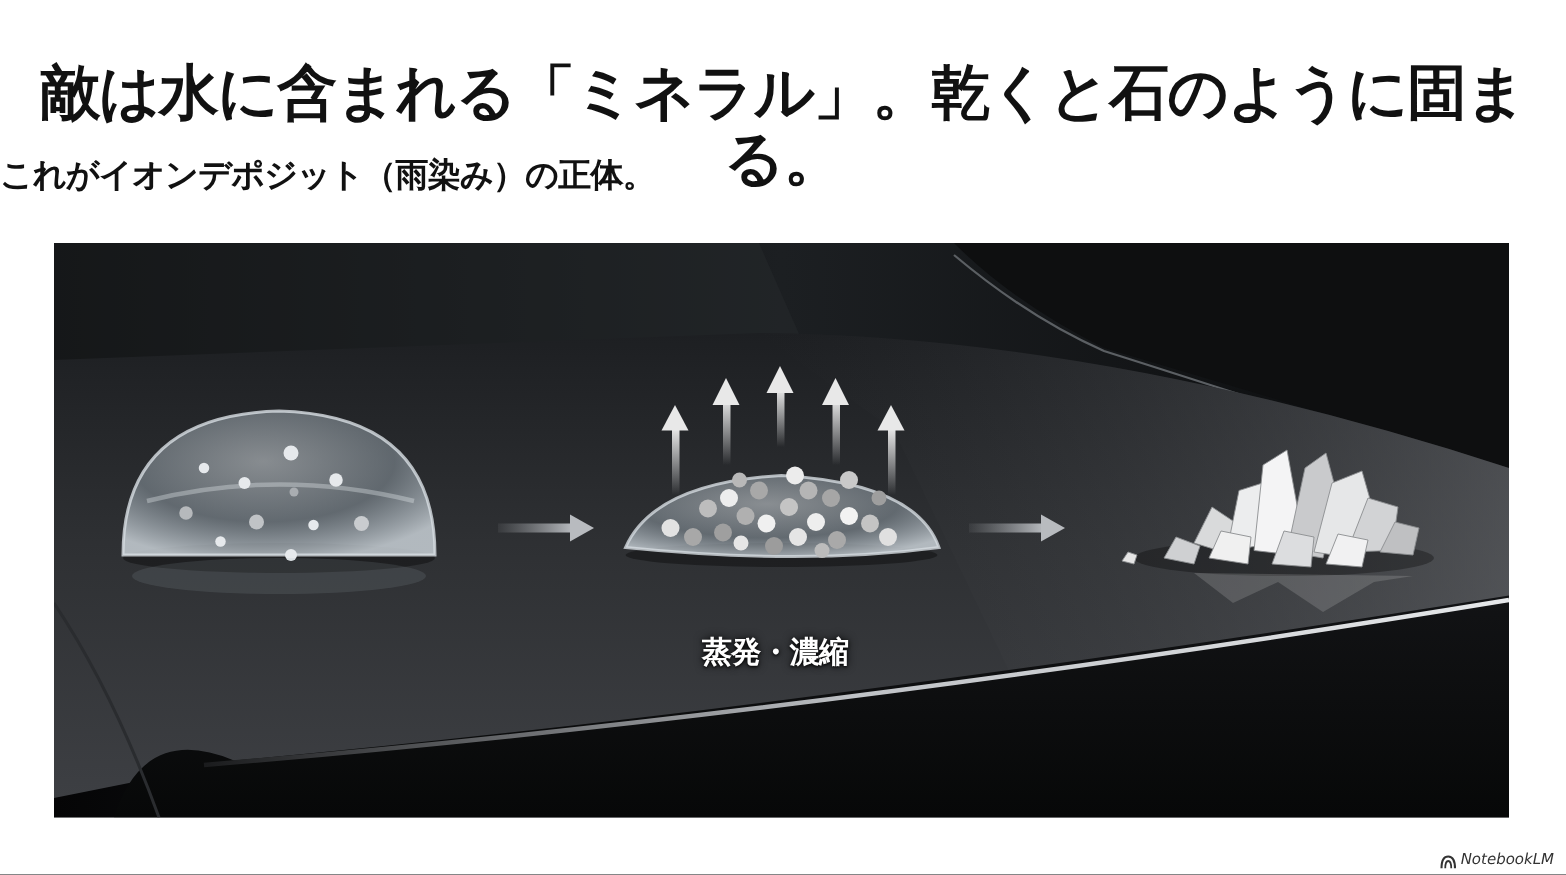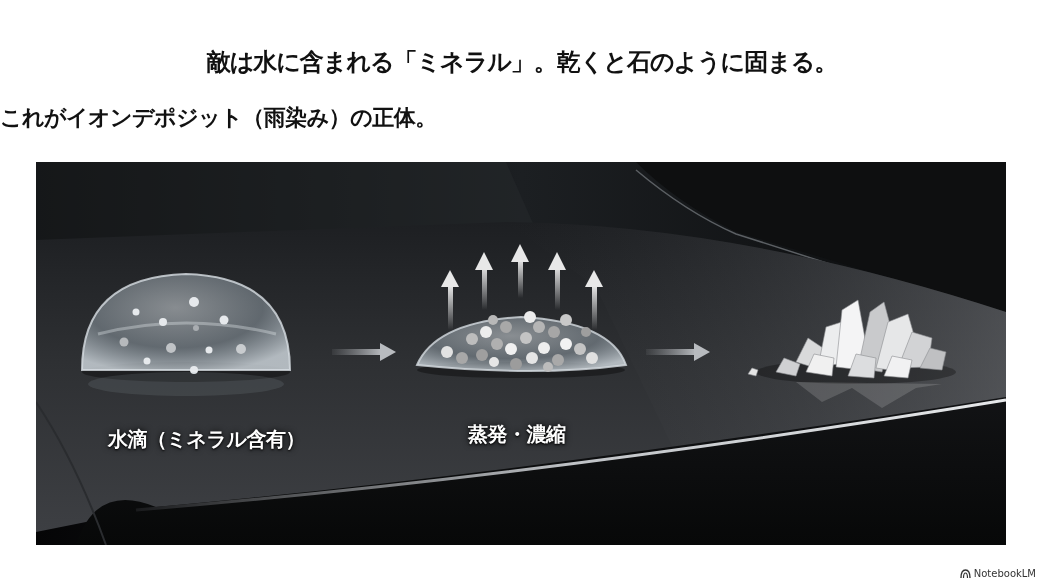--- a/index.html
+++ b/index.html
@@ -2,39 +2,39 @@
 <html><head>
 <meta charset="utf-8">
 <style>
   html, body { margin:0; padding:0; }
   body {
     width:1044px; height:583px; background:#ffffff; position:relative; overflow:hidden;
     font-family:"DejaVu Sans", "Liberation Sans", sans-serif;
   }
   .title {
     position:absolute; left:0; top:40px; width:1044px; text-align:center;
-    font-size:24px; font-weight:bold; color:#111; letter-spacing:-1px; line-height:44px;
+    font-size:40px; font-weight:bold; color:#111; letter-spacing:-1px; line-height:44px;
   }
   .subtitle {
     position:absolute; left:0; top:103px; width:1044px; 
     font-size:22px; font-weight:bold; color:#111; letter-spacing:-0.5px; line-height:30px;
   }
   .panel {
     position:absolute; left:36px; top:162px; width:970px; height:383px; overflow:hidden;
     background:#0b0c0e;
   }
   .panel svg { position:absolute; left:0; top:0; }
   .label {
     position:absolute; color:#fff; font-weight:bold; font-size:20px; letter-spacing:-0.5px;
     text-shadow:0 0 6px rgba(0,0,0,0.9), 0 1px 2px #000;
     white-space:nowrap;
   }
   .watermark {
     position:absolute; right:8px; bottom:4px; font-size:10px; color:#333;
-    display:flex; align-items:center; gap:3px;
+    display:flex; align-items:flex-end; gap:3px;font-style:italic;
   }
 </style>
 </head>
 <body>
 
 <div class="title">敵は水に含まれる「ミネラル」。乾くと石のように固まる。</div>
 <div class="subtitle">これがイオンデポジット（雨染み）の正体。</div>
 
 <div class="panel">
   <svg width="970" height="383" viewBox="0 0 970 383">
@@ -179,21 +179,20 @@
         <path d="M848 214 L856 194 L876 198 L872 216 Z" fill="#f1f1f2"></path>
         <path d="M740 210 L748 196 L764 202 L760 214 Z" fill="#cfd0d2"></path>
         <path d="M712 212 L716 206 L722 208 L720 214 Z" fill="#e5e5e5"></path>
       </g>
       <g opacity="0.18" fill="#e0e0e0">
         <path d="M760 220 L786 240 L816 226 L846 246 L880 226 L906 222 L760 220 Z"></path>
       </g>
     </g>
   </svg>
 
-  <div class="label" style="left:72px; top:264px;">水滴（ミネラル含有）</div>
   <div class="label" style="left:432px; top:259px;">蒸発・濃縮</div>
 </div>
 
 <div class="watermark">
   <svg width="11" height="9" viewBox="0 0 11 9">
     <path d="M1 9 Q1 1 5.5 1 Q10 1 10 9" stroke="#333" stroke-width="1.4" fill="none"></path>
     <path d="M3.5 9 Q3.5 4 5.5 4 Q7.5 4 7.5 9" stroke="#333" stroke-width="1.2" fill="none"></path>
   </svg>
   <span>NotebookLM</span>
 </div>

